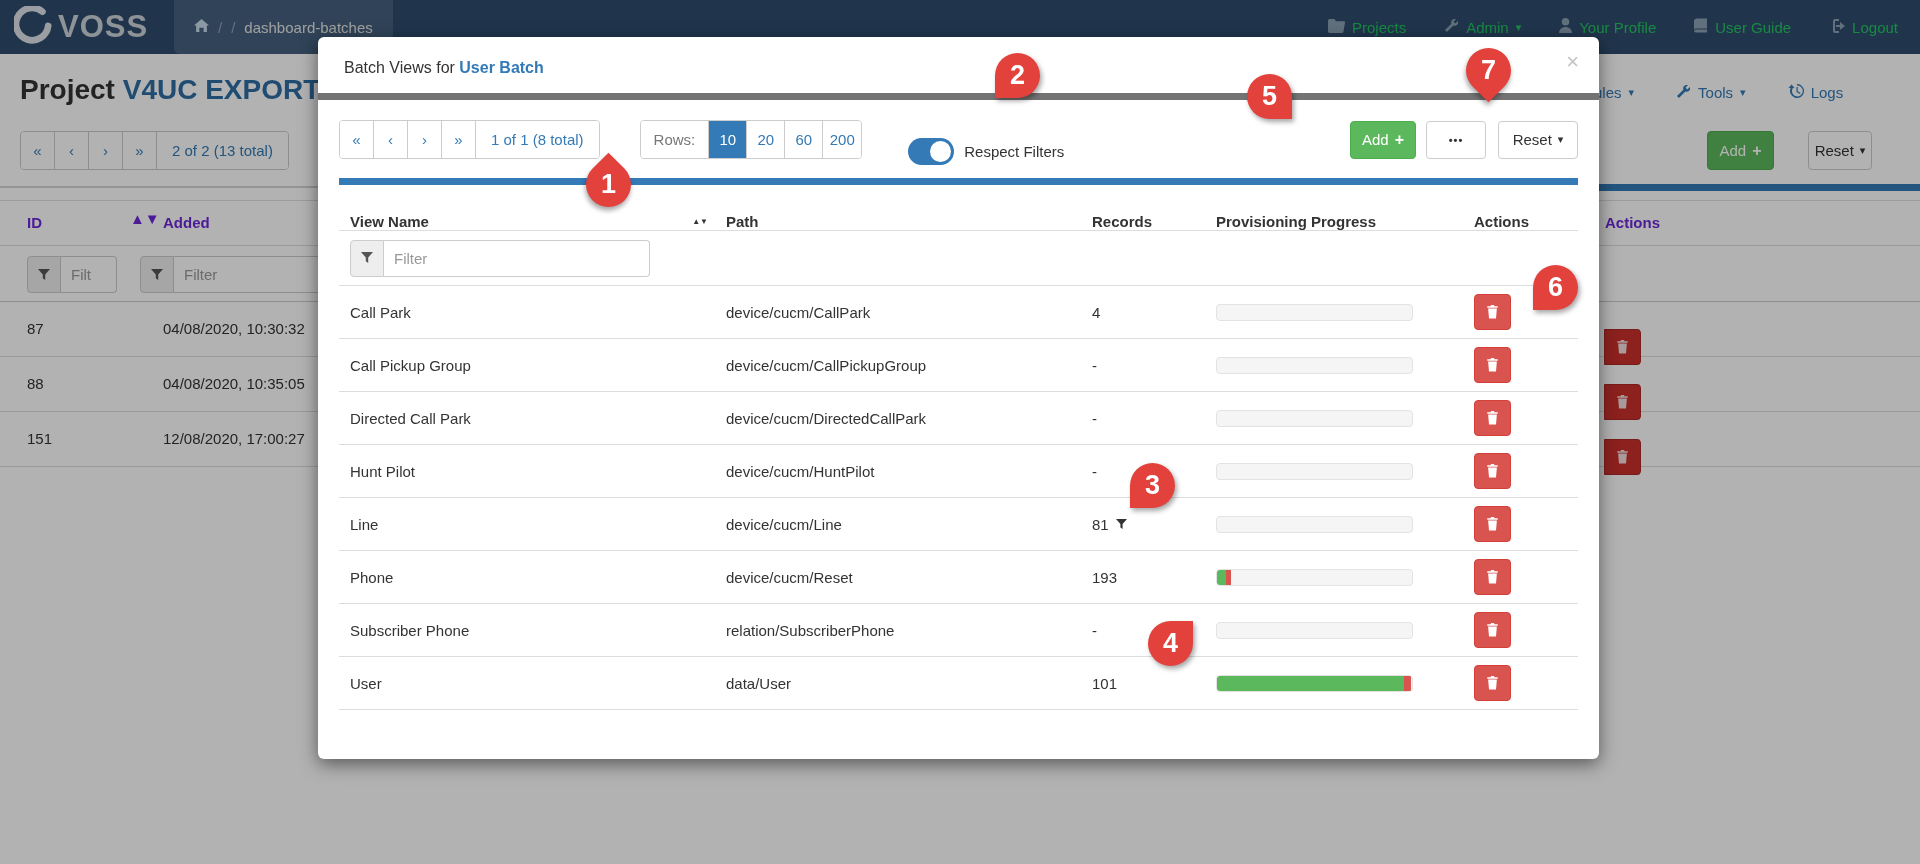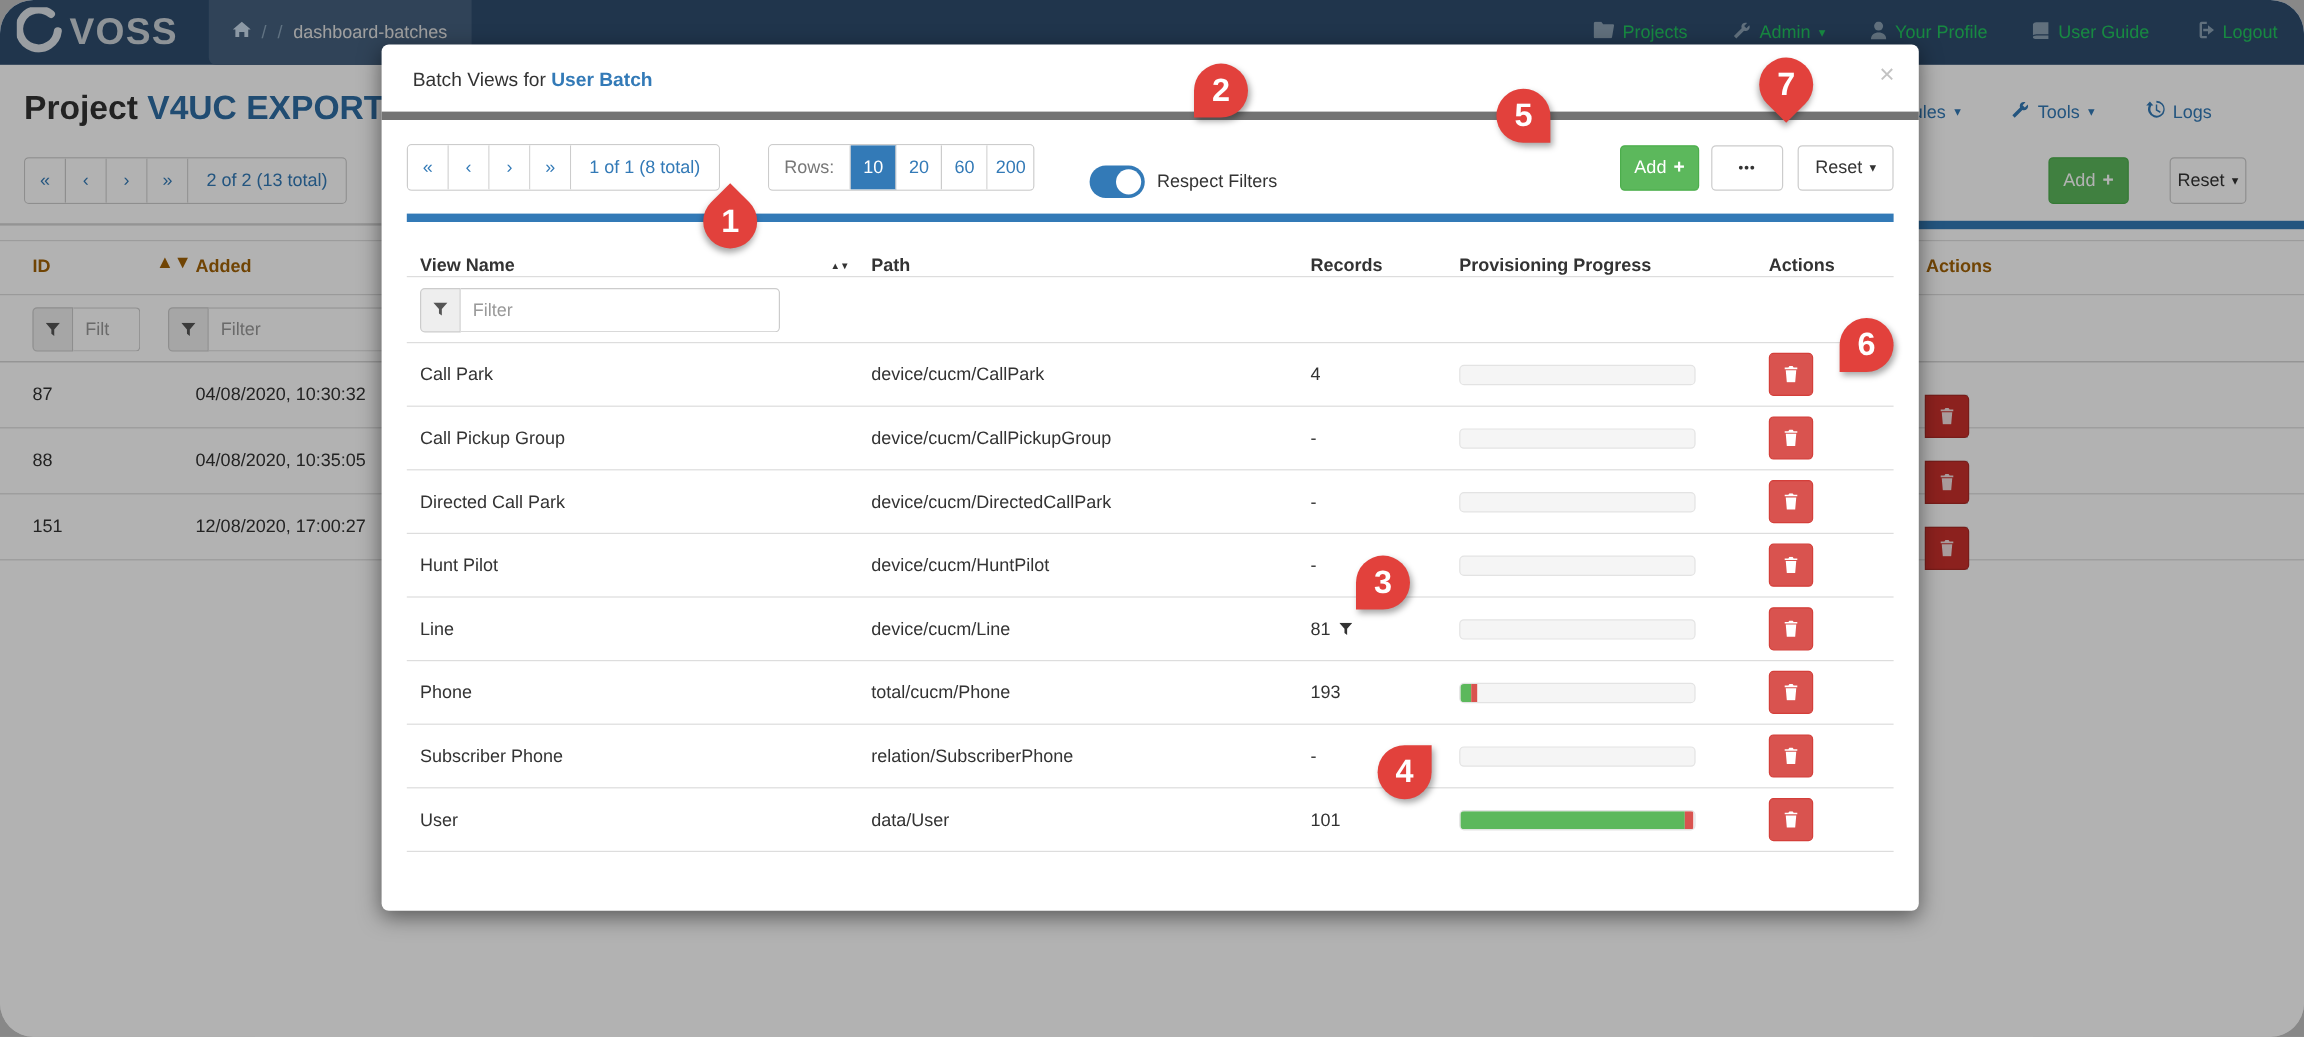--- a/index.html
+++ b/index.html
@@ -1,19 +1,19 @@
 <!DOCTYPE html>
 <html><head>
 <meta charset="utf-8">
 <style>
   * { margin:0; padding:0; box-sizing:border-box; }
   html,body { background:#888; }
   .page {
     position:relative; width:1920px; height:864px; overflow:hidden;
-    background:#ffffff; font-family:"Liberation Sans", sans-serif; color:#333;border-radius:28px;
+    background:#ffffff; font-family:"Liberation Sans", sans-serif; color:#333;
   }
 
   
   .navbar { position:absolute; left:0; top:0; width:1920px; height:54px; background:#2e4d6e; z-index:1; display:flex; align-items:center; }
   .brand { display:flex; align-items:center; gap:6px; padding-left:14px; }
   .brand-text { font-size:31px; font-weight:bold; color:#ccd3d9; letter-spacing:1px; }
   .crumb-tab { position:absolute; left:174px; top:0; height:54px; background:#46617e; border-radius:0 0 6px 6px; display:flex; align-items:center; gap:9px; padding:0 20px; }
   .crumb-tab .sep { color:#8aa4bb; font-size:15px; }
   .crumb-current { color:#e5e5e5; font-size:15px; }
   .nav-links { position:absolute; right:22px; top:0; height:54px; display:flex; align-items:center; gap:38px; }
@@ -39,21 +39,21 @@
   .btn { height:39px; border-radius:4px; border:1px solid #ccc; background:#fff; font-size:15px; color:#333; display:flex; align-items:center; justify-content:center; gap:6px; cursor:pointer; font-family:inherit; }
   .btn-green { background:#5cb85c; border-color:#4cae4c; color:#fff; }
   .btn-green b { font-size:16px; }
   .bg-add { width:67px; } .bg-reset { width:64px; }
 
   .bg-bluebar { position:absolute; left:1570px; top:184px; width:350px; height:7px; background:#337ab7; z-index:1; }
   .bg-leftline { position:absolute; left:0; top:186px; width:318px; height:2px; background:#d5d5d5; z-index:1; }
 
   .bg-table { position:absolute; left:0; top:200px; width:1920px; z-index:1; }
   .bg-thead { position:relative; height:46px; border-top:1px solid #e0e0e0; border-bottom:1px solid #ddd; }
-  .bg-thead span { position:absolute; top:13px; font-weight:bold; font-size:15px; color:#a16207; }
+  .bg-thead span { position:absolute; top:13px; font-weight:bold; font-size:15px; color:#6d28d9; }
   .bg-filterrow { position:relative; height:56px; border-bottom:1px solid #ccc; }
   .filter-group { position:absolute; top:10px; display:flex; height:37px;justify-content:space-between; }
   .filter-btn { width:34px; background:#eee; border:1px solid #ccc; border-radius:4px 0 0 4px; display:flex; align-items:center; justify-content:center; color:#555; }
   .filter-input { border:1px solid #ccc; border-left:none; border-radius:0 4px 4px 0; font-size:15px; padding:0 10px; color:#333; font-family:inherit; outline:none; }
   .filter-input::placeholder { color:#999; }
   .bg-row { position:relative; height:55px; border-bottom:1px solid #ddd; }
   .bg-row span { position:absolute; top:18px; font-size:15px; color:#333; }
   .action-group { position:absolute; left:1604px; top:9px; display:flex; }
   .act-edit { width:36px; height:36px; background:#fff; border:1px solid #ccc; border-radius:4px 0 0 4px; display:flex; align-items:center; justify-content:center; cursor:pointer; }
   .act-edit svg { fill:#333; }
@@ -464,21 +464,21 @@
             <button class="trash-btn">
               <svg width="13" height="14" viewBox="0 0 14 16">
                 <path d="M5.5 0h3l1 1.5H13V3H1V1.5h3.5zM2 4h10l-1 11.5H3z"></path>
               </svg>
             </button>
           </div>
       </div>
 
       <div class="mrow">
         <div class="c1">Phone</div>
-        <div class="c2">total/cucm/Phone</div>
+        <div class="c2">device/cucm/Reset</div>
         <div class="c3">
             <span>193</span>
           </div>
         <div class="c4">
             <div class="ptrack">
               <div class="seg-green" style="width: 4.5%;"></div>
               <div class="seg-red" style="width: 2.5%;"></div>
             </div>
           </div>
         <div class="c5">

